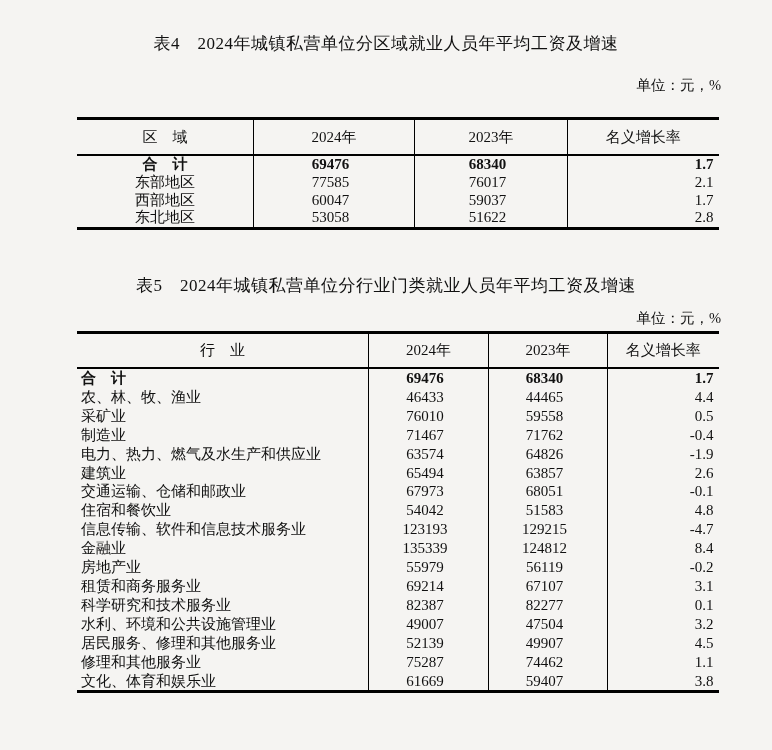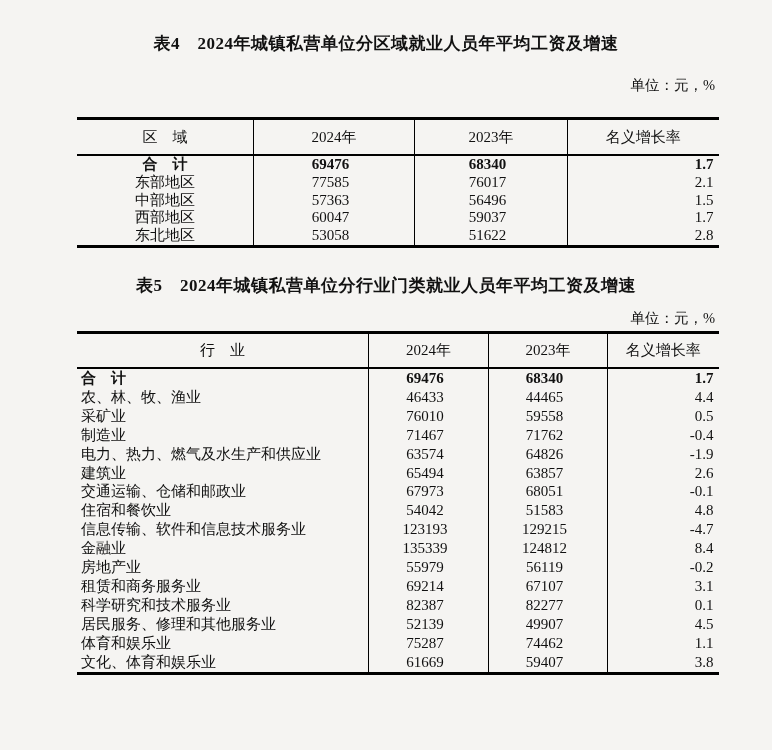--- a/index.html
+++ b/index.html
@@ -16,29 +16,29 @@
     background: #f5f4f2;
     overflow: hidden;
   }
   .tbl-title {
     position: absolute;
     left: 0;
     width: 772px;
     margin: 0;
     text-align: center;
     font-size: 17px;
-    font-weight: bold;
+    font-weight: normal;
     letter-spacing: 0.5px;
     white-space: pre;
   }
   .title-t4 { top: 32px; }
   .title-t5 { top: 274px; }
   .unit-note {
     position: absolute;
-    left: 77px;
+    left: 83px;
     width: 638px;
     text-align: right;
     font-size: 14.5px;
   }
   .unit-t4 { top: 76px; }
   .unit-t5 { top: 309px; }
   table.stat-table {
     position: absolute;
     left: 77px;
     border-collapse: collapse;
@@ -113,26 +113,20 @@
           <td class="c2">68340</td>
           <td class="c3">1.7</td>
         </tr>
         <tr>
           <td class="c0">东部地区</td>
           <td class="c1">77585</td>
           <td class="c2">76017</td>
           <td class="c3">2.1</td>
         </tr>
         <tr>
-          <td class="c0">中部地区</td>
-          <td class="c1">57363</td>
-          <td class="c2">56496</td>
-          <td class="c3">1.5</td>
-        </tr>
-        <tr>
           <td class="c0">西部地区</td>
           <td class="c1">60047</td>
           <td class="c2">59037</td>
           <td class="c3">1.7</td>
         </tr>
         <tr>
           <td class="c0">东北地区</td>
           <td class="c1">53058</td>
           <td class="c2">51622</td>
           <td class="c3">2.8</td>
@@ -224,27 +218,33 @@
           <td class="c2">67107</td>
           <td class="c3">3.1</td>
         </tr>
         <tr>
           <td class="c0">科学研究和技术服务业</td>
           <td class="c1">82387</td>
           <td class="c2">82277</td>
           <td class="c3">0.1</td>
         </tr>
         <tr>
+          <td class="c0">水利、环境和公共设施管理业</td>
+          <td class="c1">49007</td>
+          <td class="c2">47504</td>
+          <td class="c3">3.2</td>
+        </tr>
+        <tr>
           <td class="c0">居民服务、修理和其他服务业</td>
           <td class="c1">52139</td>
           <td class="c2">49907</td>
           <td class="c3">4.5</td>
         </tr>
         <tr>
-          <td class="c0">体育和娱乐业</td>
+          <td class="c0">修理和其他服务业</td>
           <td class="c1">75287</td>
           <td class="c2">74462</td>
           <td class="c3">1.1</td>
         </tr>
         <tr>
           <td class="c0">文化、体育和娱乐业</td>
           <td class="c1">61669</td>
           <td class="c2">59407</td>
           <td class="c3">3.8</td>
         </tr>

